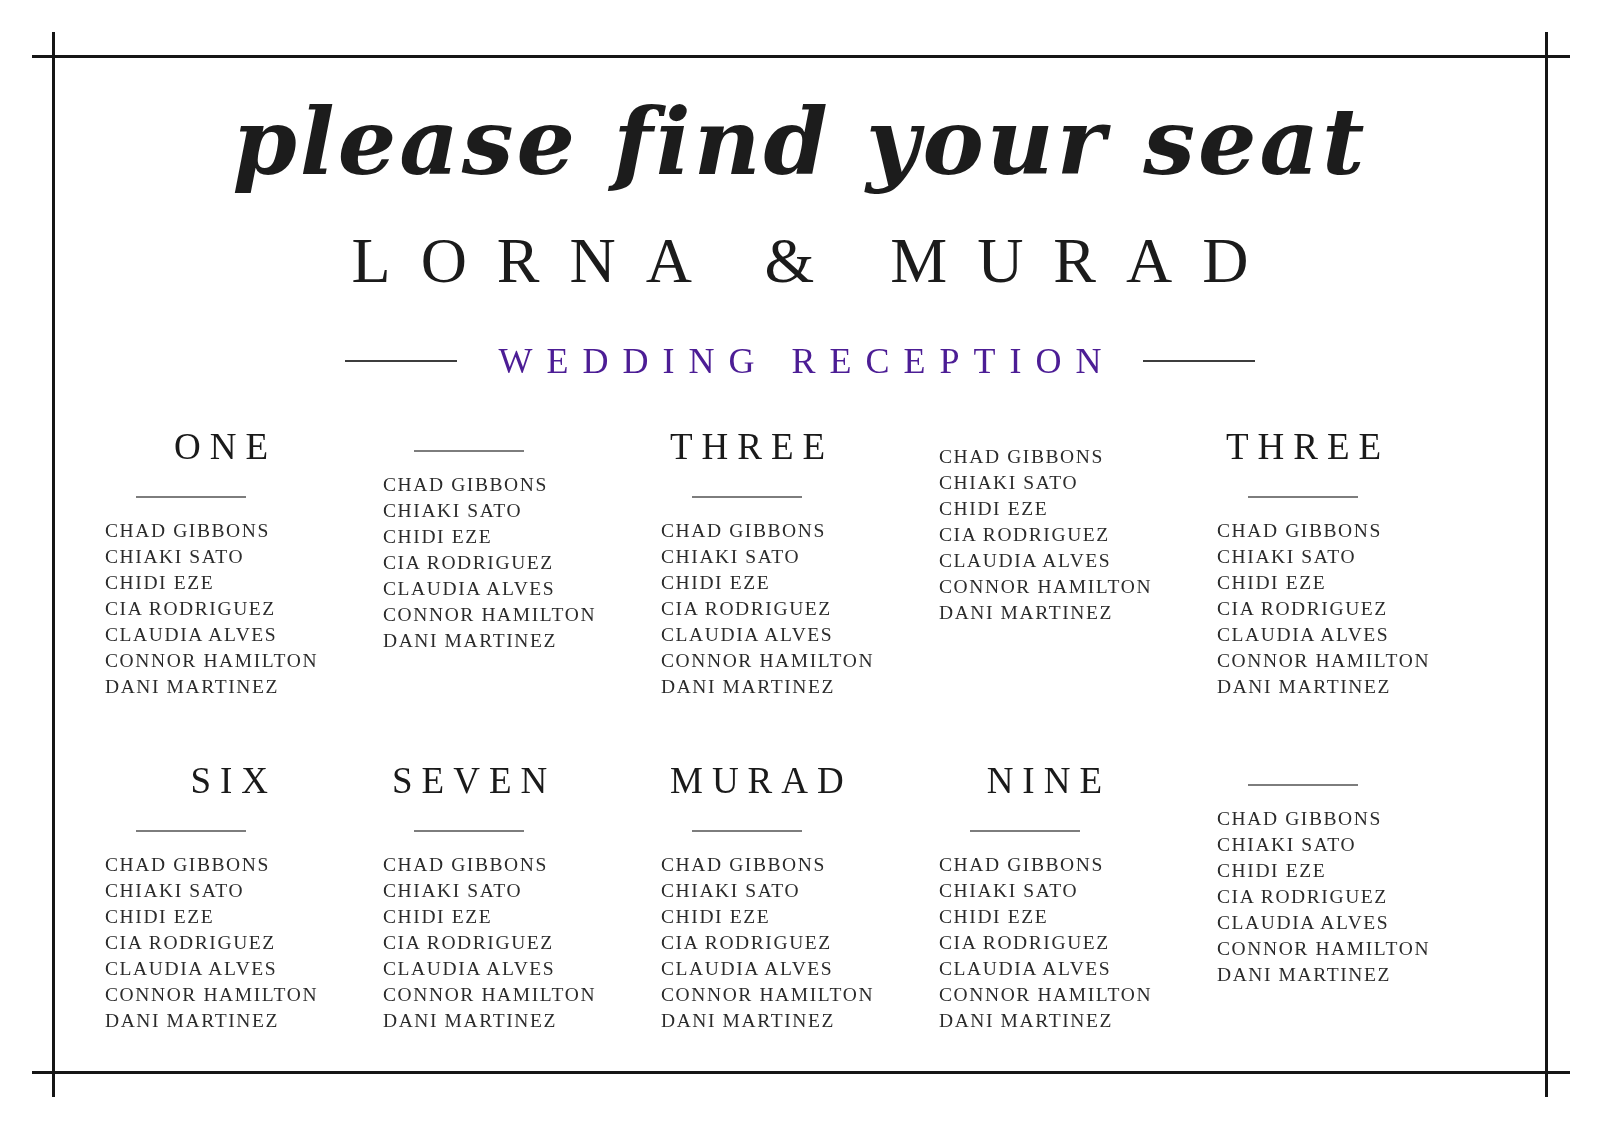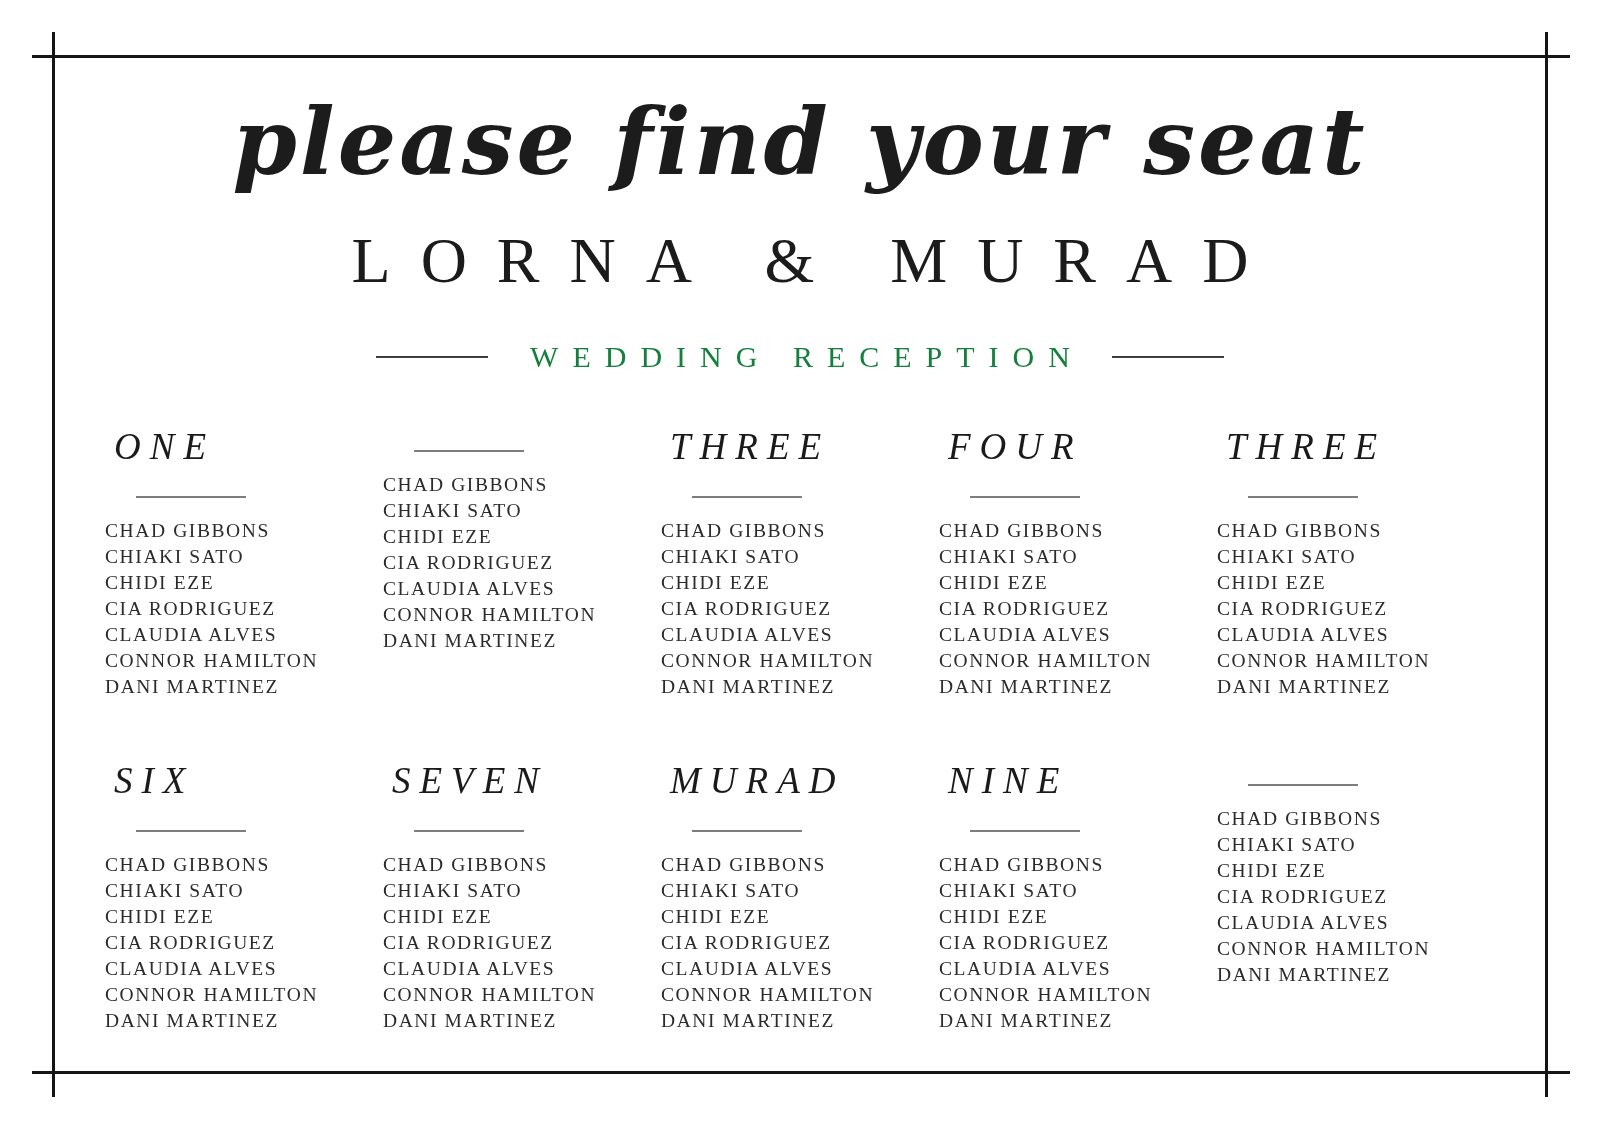--- a/index.html
+++ b/index.html
@@ -64,42 +64,41 @@
     justify-content: center;
     align-items: center;
     gap: 28px;
   }
   .subtitle-line {
     width: 112px;
     height: 2px;
     background: #3d3d3d;
   }
   .subtitle-text {
-    font-size: 30px;
+    font-size: 36px;
     letter-spacing: 14px;
     text-indent: 14px;
-    color: #15803d;
+    color: #4c1d95;
     white-space: nowrap;
   }
 
   
   .tables-grid {
     position: absolute;
     top: 424px;
     left: 50%;
     transform: translateX(-50%);
     display: grid;
     grid-template-columns: repeat(5, 278px);
     row-gap: 58px;
   }
   .table-card { width: 278px; }
   .title-wrap {
     width: 172px;
-    text-align: left;
-    font-style: italic;
+    text-align: right;
   }
   .table-title {
     margin: 0;
     font-weight: 400;
     font-size: 37px;
     letter-spacing: 9px;
     text-indent: 9px;
     color: #1a1a1a;
     white-space: nowrap;
     line-height: 46px;
@@ -183,24 +182,20 @@
         <li>CHIAKI SATO</li>
         <li>CHIDI EZE</li>
         <li>CIA RODRIGUEZ</li>
         <li>CLAUDIA ALVES</li>
         <li>CONNOR HAMILTON</li>
         <li>DANI MARTINEZ</li>
       </ul>
   </section>
 
   <section class="table-card">
-    <div class="title-wrap">
-      <h2 class="table-title">FOUR</h2>
-      <div class="table-underline"></div>
-    </div>
     <ul class="guest-list">
         <li>CHAD GIBBONS</li>
         <li>CHIAKI SATO</li>
         <li>CHIDI EZE</li>
         <li>CIA RODRIGUEZ</li>
         <li>CLAUDIA ALVES</li>
         <li>CONNOR HAMILTON</li>
         <li>DANI MARTINEZ</li>
       </ul>
   </section>

